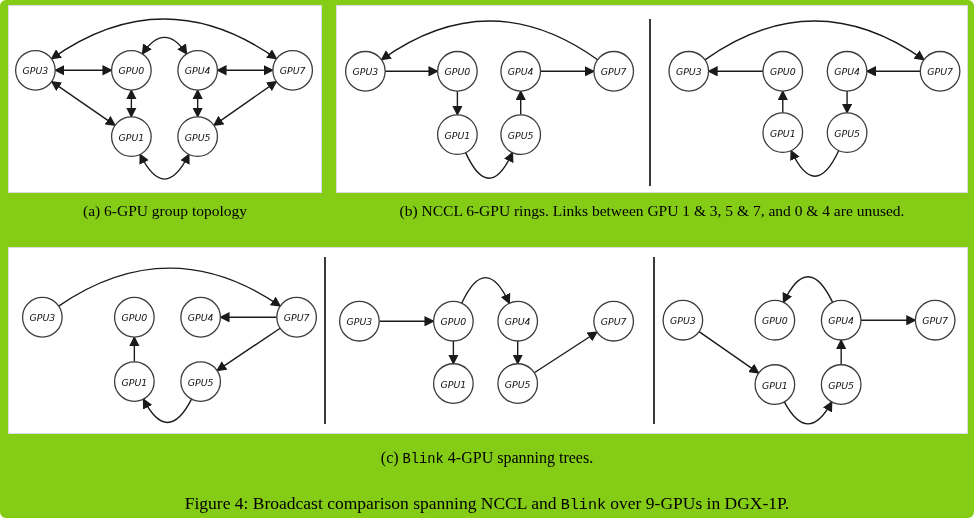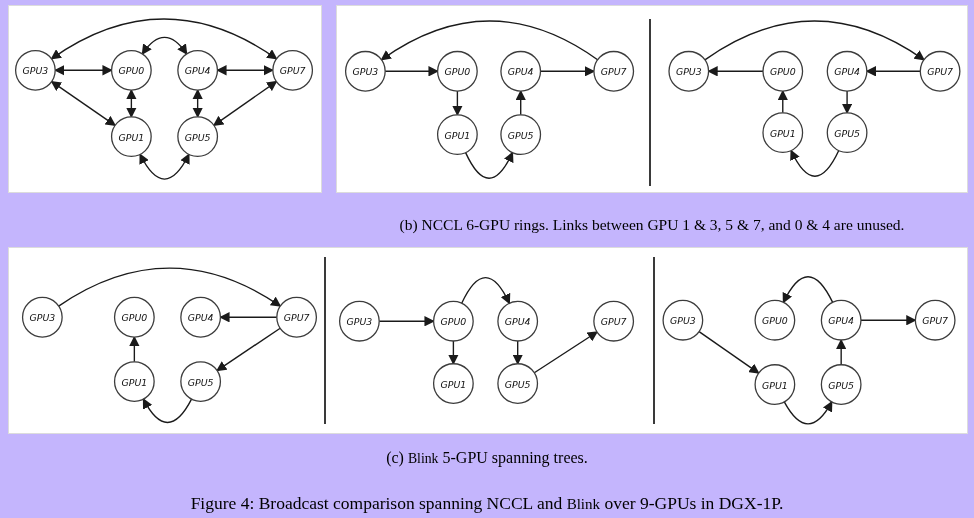--- a/index.html
+++ b/index.html
@@ -1,35 +1,35 @@
 <!DOCTYPE html>
 <html style="--edge-color: #1a1a1a; --node-stroke: #3c3c3c; --node-fill: #ffffff;"><head>
 <meta charset="utf-8">
 <style>
   html,body{margin:0;padding:0;background:#ffffff;}
-  .page{position:relative;width:974px;height:518px;background:#c4b5fd;
-        font-family:"Liberation Serif",serif;color:#000;overflow:hidden;}
+  .page{position:relative;width:974px;height:518px;background:#84cc16;
+        font-family:"Liberation Serif",serif;color:#000;overflow:hidden;border-radius:6px;}
   .panel{position:absolute;border:1px solid #dcdcdc;background:#fff;box-sizing:border-box;}
   .panel-a{left:8px;top:5px;width:314px;height:188px;}
   .panel-b{left:336px;top:5px;width:632px;height:188px;}
   .panel-c{left:8px;top:247px;width:960px;height:187px;}
   svg.diagram{position:absolute;top:0;display:block;}
   .vdiv{position:absolute;width:1.6px;background:#3a3a3a;}
   .edge{fill:none;stroke:var(--edge-color,#1a1a1a);stroke-width:1.4px;}
   .arrowhead{fill:var(--edge-color,#1a1a1a);}
   .node{fill:var(--node-fill,#fff);stroke:var(--node-stroke,#3c3c3c);stroke-width:1.3px;}
   .nlabel{font:italic 9.5px "DejaVu Sans",sans-serif;fill:#111;
           text-anchor:middle;dominant-baseline:central;}
   .subcap{position:absolute;font-size:15.5px;text-align:center;white-space:nowrap;}
   .subcap-a{left:8px;top:202px;width:314px;}
-  .subcap-b{left:336px;top:216px;width:632px;}
+  .subcap-b{left:336px;top:202px;width:632px;}
   .subcap-c{left:0;top:449px;width:974px;font-size:16px;}
   .figcap{position:absolute;left:0;top:493px;width:974px;text-align:center;
           font-size:17.5px;white-space:nowrap;}
-  .mono{font-family:Liberation Serif, serif;font-size:0.86em;margin-top:8px;}
+  .mono{font-family:Liberation Mono, monospace;font-size:0.86em;margin-top:8px;}
 </style>
 </head>
 <body>
 
 <div class="page">
 
   <div class="panel panel-a" style="border-color: rgb(220, 220, 220);">
     <svg class="diagram" style="left:0;width:314px;height:186px" viewBox="0 0 314 188" preserveAspectRatio="xMidYMid meet">
         <defs>
           <marker id="arw0" viewBox="0 0 10 10" refX="8.8" refY="5" markerWidth="7.5" markerHeight="7.5" orient="auto-start-reverse">
@@ -143,20 +143,21 @@
           <circle cx="133" cy="128" r="20" class="node"></circle>
           <text x="133" y="128.5" class="nlabel">GPU1</text>
         </g>
         <g>
           <circle cx="198" cy="128" r="20" class="node"></circle>
           <text x="198" y="128.5" class="nlabel">GPU5</text>
         </g>
       </svg>
   </div>
 
+  <div class="subcap subcap-a">(a) 6-GPU group topology</div>
   <div class="subcap subcap-b">(b) NCCL 6-GPU rings. Links between GPU 1 &amp; 3, 5 &amp; 7, and 0 &amp; 4 are unused.</div>
 
   <div class="panel panel-c" style="border-color: rgb(220, 220, 220);">
     <svg class="diagram" style="left:0;width:316px;height:185px" viewBox="0 0 316 187" preserveAspectRatio="xMidYMid meet">
         <defs>
           <marker id="arw3" viewBox="0 0 10 10" refX="8.8" refY="5" markerWidth="7.5" markerHeight="7.5" orient="auto-start-reverse">
             <path d="M0,0 L10,5 L0,10 z" class="arrowhead"></path>
           </marker>
         </defs>
         <path d="M48.5,58.7 Q160.5,-18 272.5,58.7" class="edge" marker-end="url(#arw3)"></path>
@@ -258,17 +259,17 @@
           <circle cx="121" cy="138" r="20" class="node"></circle>
           <text x="121" y="138.5" class="nlabel">GPU1</text>
         </g>
         <g>
           <circle cx="188" cy="138" r="20" class="node"></circle>
           <text x="188" y="138.5" class="nlabel">GPU5</text>
         </g>
       </svg>
   </div>
 
-  <div class="subcap subcap-c"><span>(c) </span><span class="mono">Blink</span><span> 5-GPU spanning trees.</span></div>
+  <div class="subcap subcap-c"><span>(c) </span><span class="mono">Blink</span><span> 4-GPU spanning trees.</span></div>
 
   <div class="figcap"><span>Figure 4: Broadcast comparison spanning NCCL and </span><span class="mono">Blink</span><span> over 9-GPUs in DGX-1P.</span></div>
 
 </div>
 
 </body></html>

